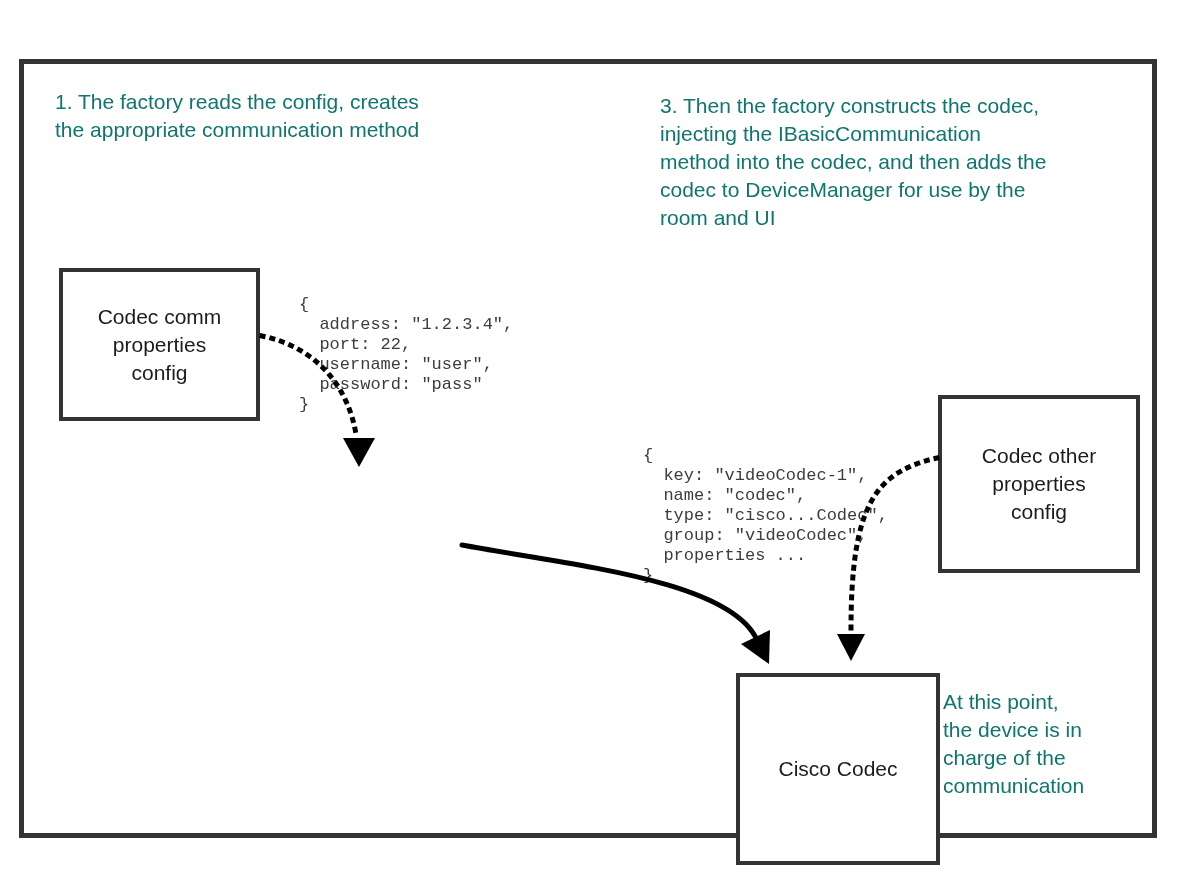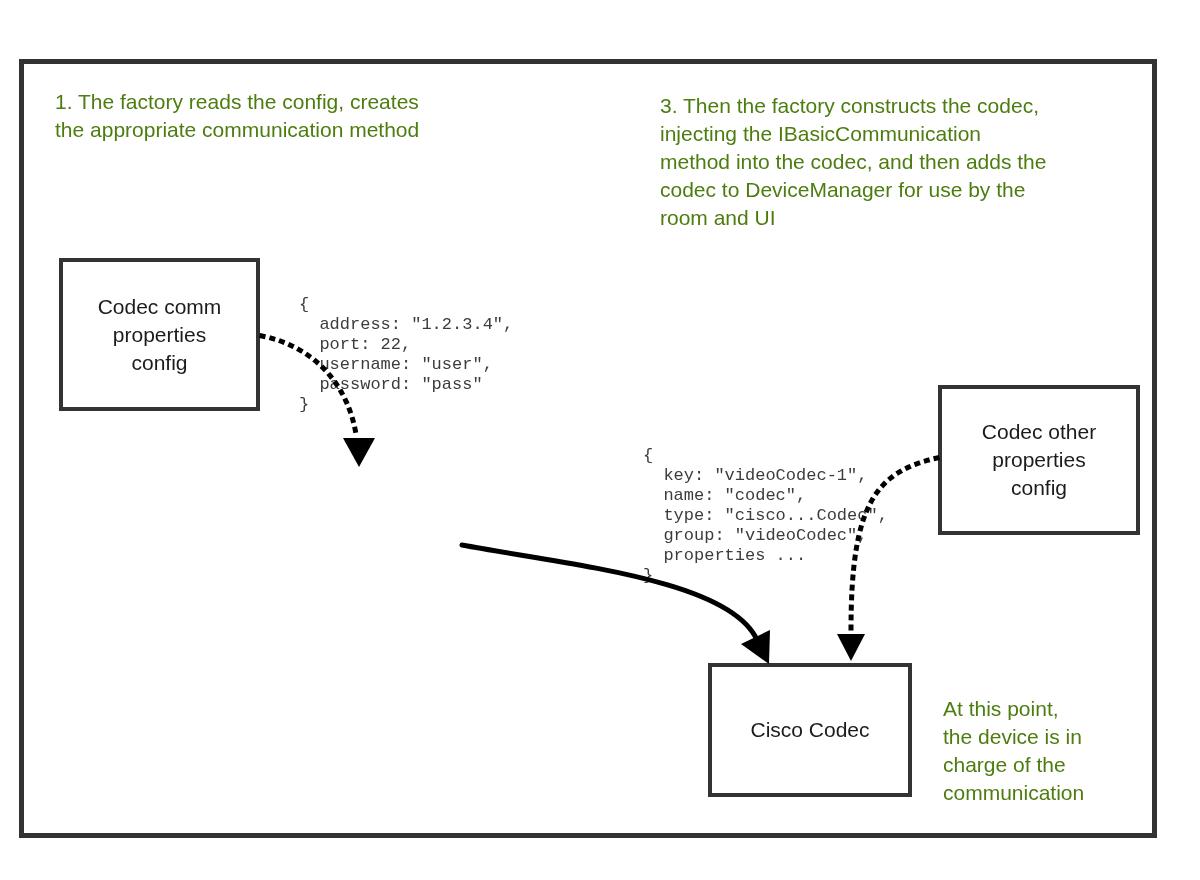--- a/index.html
+++ b/index.html
@@ -15,33 +15,34 @@
     position: absolute;
     left: 19px; top: 59px;
     width: 1138px; height: 779px;
     border: 5px solid #333333;
     box-sizing: border-box;
   }
   .note {
     position: absolute;
     white-space: pre-line;
     font: 21px/28px "Liberation Sans", sans-serif;
-    color: #4d7c0f;
+    color: #0f766e;
   }
   .node {
     position: absolute;
     box-sizing: border-box;
     border: 4px solid #333333;
     background: #ffffff;
     display: flex;
     align-items: center;
     justify-content: center;
     text-align: center;
     font: 21px/28px "Liberation Sans", sans-serif;
     color: #1c1c1c;
+    margin-top: 10px;
   }
   .node .node-label { white-space: pre-line; }
   .code {
     position: absolute;
     margin: 0;
     font: 17px/20px "Liberation Mono", "DejaVu Sans Mono", monospace;
     color: #3c3c3c;
     white-space: pre;
   }
   .connectors {
@@ -60,21 +61,21 @@
 
   <div class="note" style="left:55px; top:88px; width:470px;">1. The factory reads the config, creates
 the appropriate communication method</div>
 
   <div class="note" style="left:660px; top:92px; width:500px;">3. Then the factory constructs the codec,
 injecting the IBasicCommunication
 method into the codec, and then adds the
 codec to DeviceManager for use by the
 room and UI</div>
 
-  <div class="note" style="left:943px; top:688px; width:215px;margin-top:7px;">At this point,
+  <div class="note" style="left:943px; top:688px; width:215px;">At this point,
 the device is in
 charge of the
 communication</div>
 
   <pre class="code" style="left:299px; top:295px;">{
   address: "1.2.3.4",
   port: 22,
   username: "user",
   password: "pass"
 }</pre>
@@ -87,27 +88,27 @@
   properties ...
 }</pre>
 
   <div class="node" style="left:59px; top:258px; width:201px; height:153px;">
     <span class="node-label">Codec comm
 properties
 config</span>
   </div>
 
 
-  <div class="node" style="left:938px; top:385px; width:202px; height:150px;">
+  <div class="node" style="left:938px; top:385px; width:202px; height:178px;">
     <span class="node-label">Codec other
 properties
 config</span>
   </div>
 
-  <div class="node" style="left:708px; top:663px; width:204px; height:134px;">
+  <div class="node" style="left:736px; top:663px; width:204px; height:192px;">
     <span class="node-label">Cisco Codec</span>
   </div>
 
   <svg class="connectors" viewBox="0 0 1200 880" xmlns="http://www.w3.org/2000/svg">
     <g>
       <path d="M262,336 C312,346 347,382 356,434" fill="none" stroke="#000000" stroke-width="5" stroke-dasharray="1 9" stroke-linecap="square"></path>
       <polygon points="343,438 375,438 359,467" fill="#000000"></polygon>
     </g>
     <g>
       <path d="M462,545 C570,565 730,580 757,640" fill="none" stroke="#000000" stroke-width="5" stroke-linecap="round"></path>

